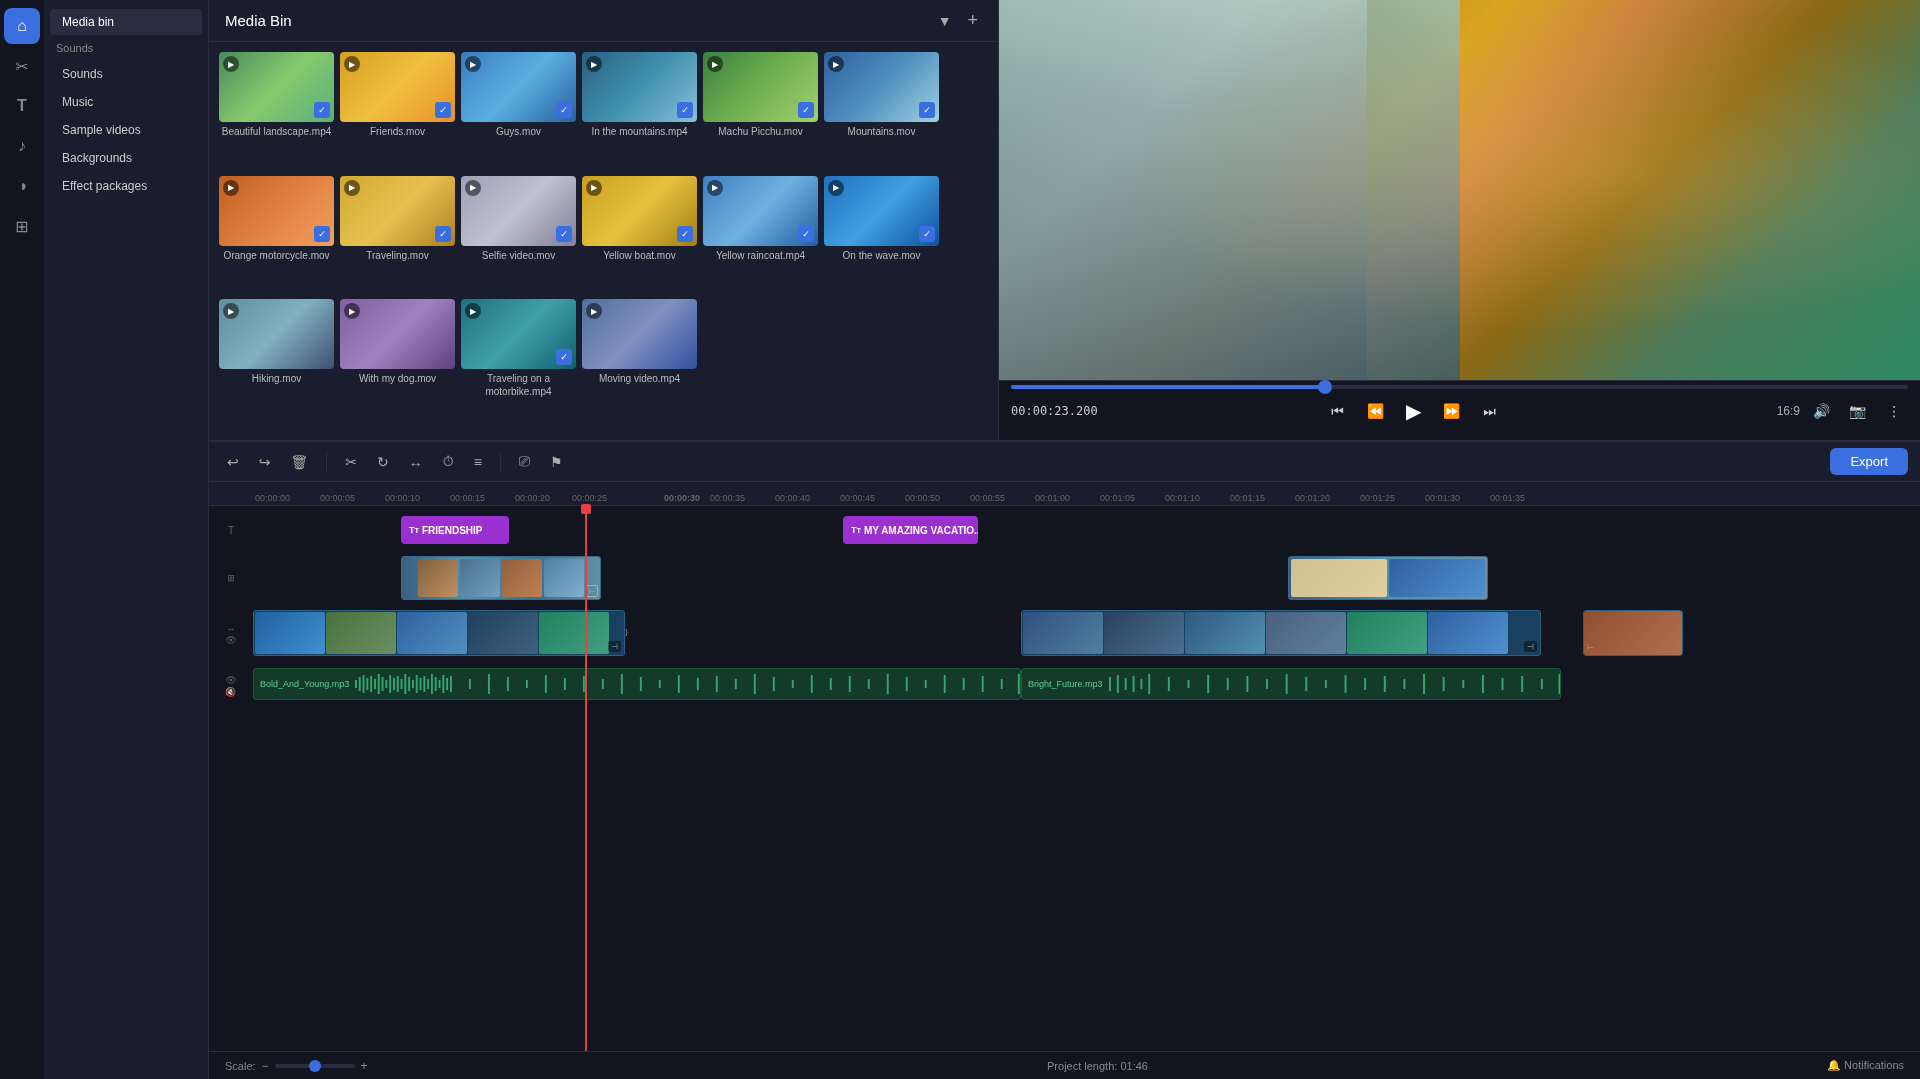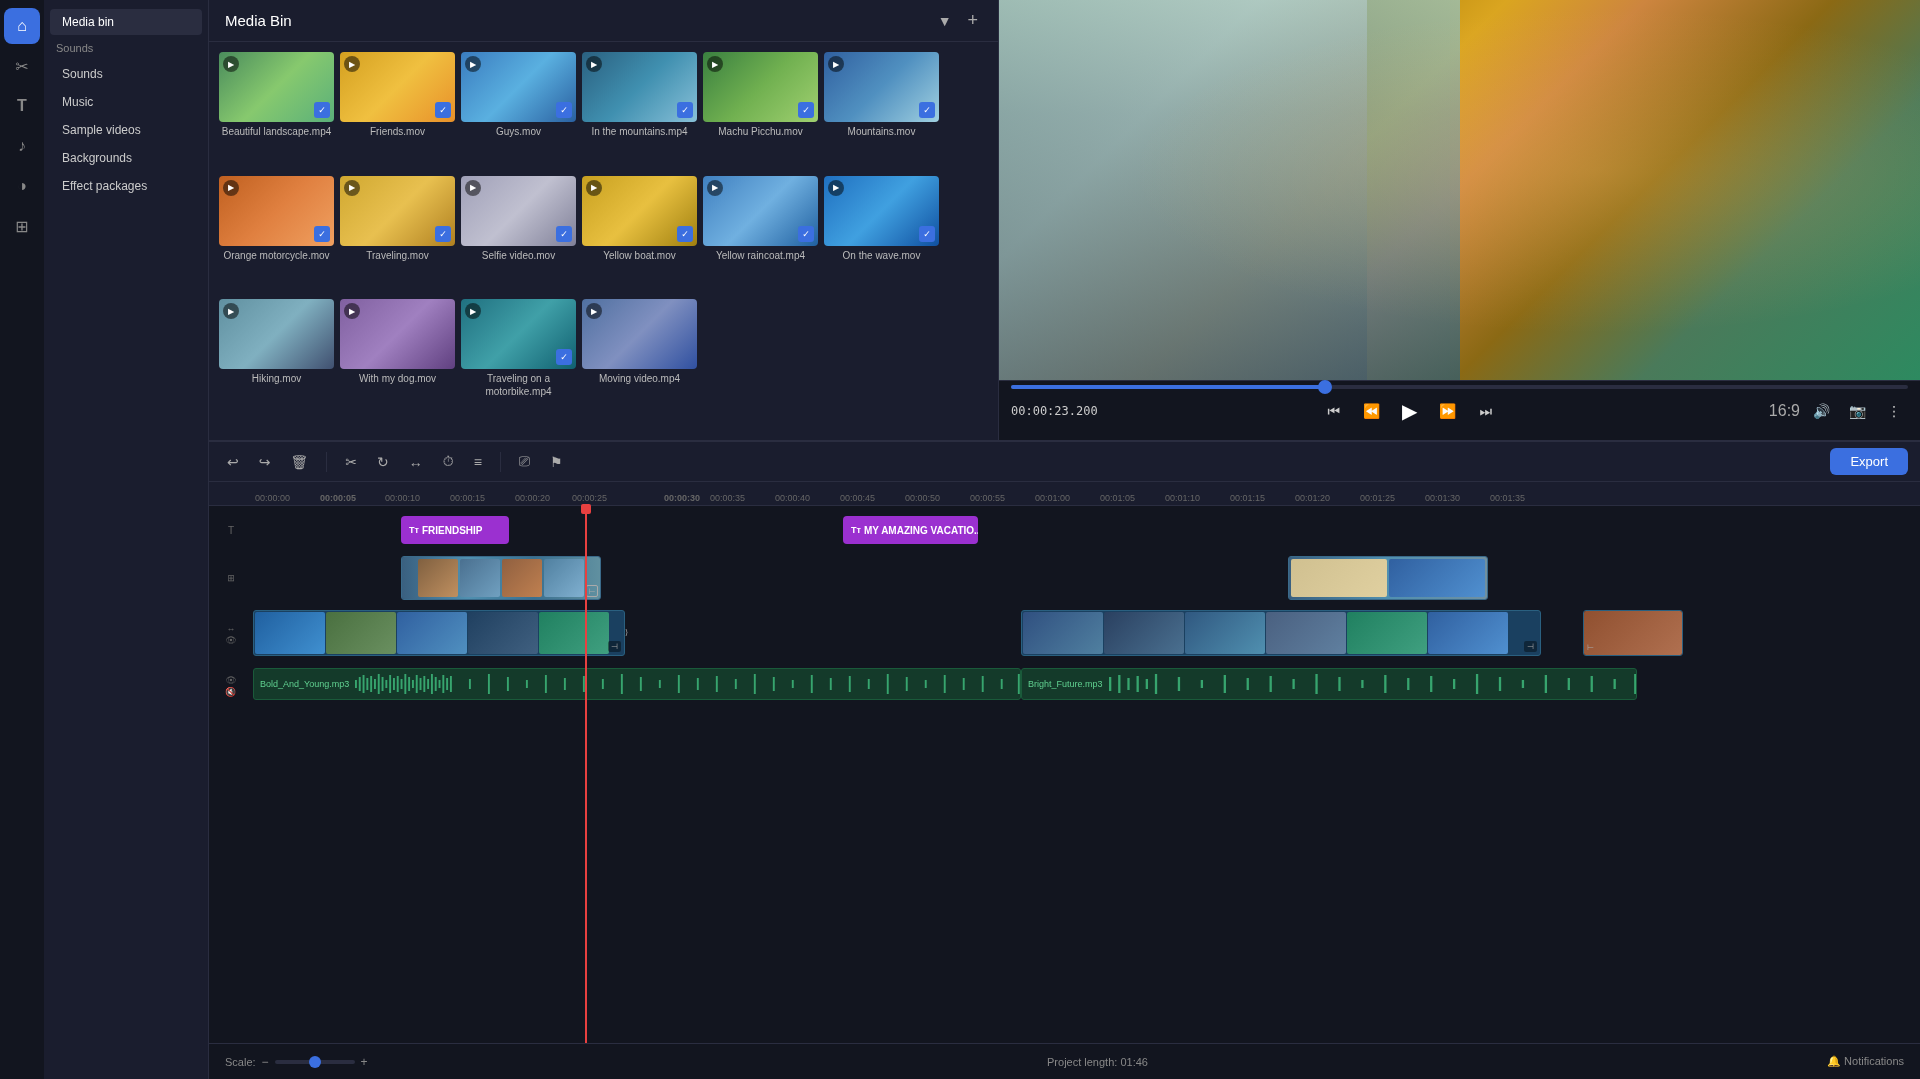--- a/index.html
+++ b/index.html
@@ -277,21 +277,21 @@
       border: none;
       color: #ccc;
       font-size: 18px;
       cursor: pointer;
       display: flex;
       align-items: center;
       justify-content: center;
     }
     .aspect-label {
       color: #aaa;
-      font-size: 16px;
+      font-size: 12px;
       margin-left: 47px;
     }
     .preview-right-icons {
       display: flex;
       align-items: center;
       gap: 8px;
       color: #aaa;
       font-size: 14px;
     }
 
@@ -439,21 +439,21 @@
       width: 10px;
       height: 10px;
       background: #e84040;
       border-radius: 2px;
       position: absolute;
       top: -2px;
       left: -4px;
     }
 
     .bottom-bar {
-      height: 36px;
+      height: 28px;
       background: #12151f;
       border-top: 1px solid #2a2d40;
       display: flex;
       align-items: center;
       justify-content: space-between;
       padding: 12px 16px;
       flex-shrink: 0;
     }
     .scale-control {
       display: flex;
@@ -692,21 +692,21 @@
       <button class="toolbar-btn">⎚</button>
       <button class="toolbar-btn">⚑</button>
       <button class="export-btn">Export</button>
     </div>
 
     <div class="timeline-content">
 
       <div class="timeline-ruler">
         <div class="ruler-marks" style="width:1400px;position:relative;">
           <span class="ruler-mark" style="left:0px;">00:00:00</span>
-          <span class="ruler-mark" style="left:65px;font-weight:bold;">00:00:05</span>
+          <span class="ruler-mark" style="left:65px;">00:00:05</span>
           <span class="ruler-mark" style="left:130px;">00:00:10</span>
           <span class="ruler-mark" style="left:195px;">00:00:15</span>
           <span class="ruler-mark" style="left:260px;">00:00:20</span>
           <span class="ruler-mark" style="left:317px;">00:00:25</span>
           <span class="ruler-mark" style="left:409px;font-weight:bold;">00:00:30</span>
           <span class="ruler-mark" style="left:455px;">00:00:35</span>
           <span class="ruler-mark" style="left:520px;">00:00:40</span>
           <span class="ruler-mark" style="left:585px;">00:00:45</span>
           <span class="ruler-mark" style="left:650px;">00:00:50</span>
           <span class="ruler-mark" style="left:715px;margin-top:36px;">00:00:55</span>
@@ -872,21 +872,21 @@
                     <rect x="620" y="3" width="2" height="18"></rect>
                     <rect x="640" y="6" width="2" height="12"></rect>
                     <rect x="660" y="4" width="2" height="16"></rect>
                     <rect x="680" y="7" width="2" height="10"></rect>
                     <rect x="698" y="2" width="2" height="20"></rect>
                   </g>
                 </svg>
               </div>
             </div>
 
-            <div style="position:absolute;left:768px;top:4px;width:616px;height:32px;border-radius:3px;background:#143a2a;border:1px solid #1a5a3a;overflow:hidden;display:flex;align-items:center;">
+            <div style="position:absolute;left:768px;top:4px;width:540px;height:32px;border-radius:3px;background:#143a2a;border:1px solid #1a5a3a;overflow:hidden;display:flex;align-items:center;">
               <span style="font-size:9px;color:#60d090;padding:0 6px;white-space:nowrap;flex-shrink:0;">Bright_Future.mp3</span>
               <div style="flex:1;height:24px;overflow:hidden;">
                 <svg width="100%" height="24" viewBox="0 0 460 24" preserveAspectRatio="none">
                   <g fill="#40c080" opacity="0.8">
                     <rect x="0" y="5" width="2" height="14"></rect>
                     <rect x="8" y="3" width="2" height="18"></rect>
                     <rect x="16" y="6" width="2" height="12"></rect>
                     <rect x="24" y="4" width="2" height="16"></rect>
                     <rect x="32" y="7" width="2" height="10"></rect>
                     <rect x="40" y="2" width="2" height="20"></rect>

